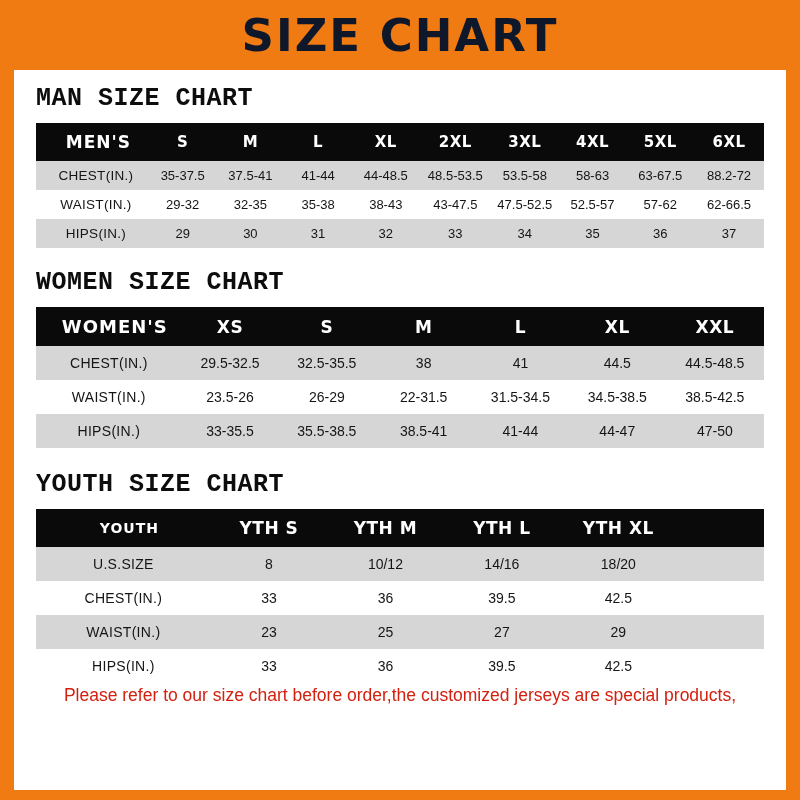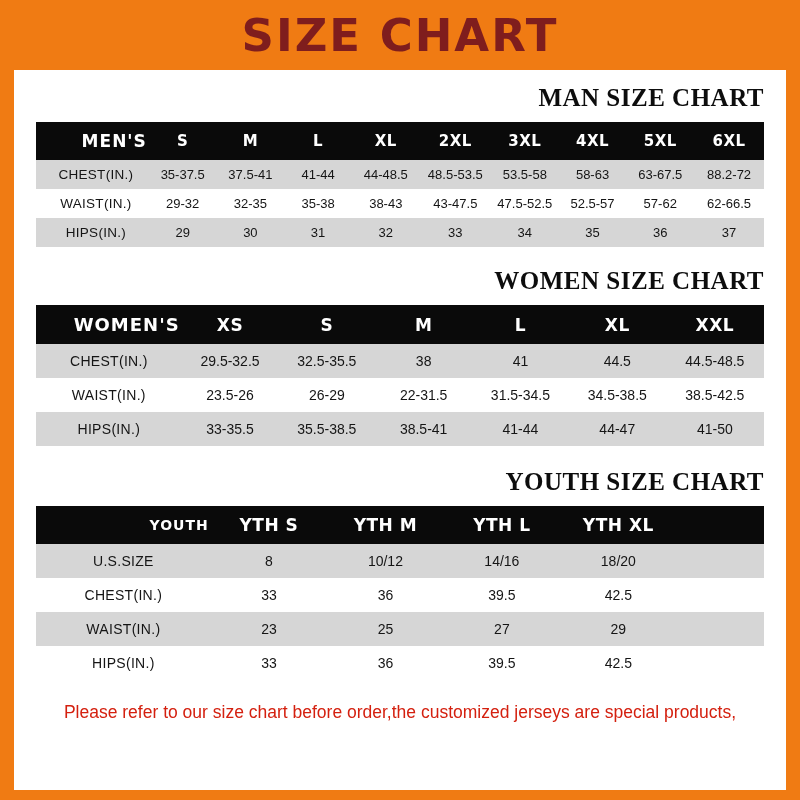--- a/index.html
+++ b/index.html
@@ -28,29 +28,29 @@
     display: flex;
     align-items: center;
     justify-content: center;
     margin: 0 -14px;
   }
   .banner-title {
     font-family: "DejaVu Sans", sans-serif;
     font-weight: bold;
     font-size: 45px;
     letter-spacing: 2px;
-    color: #7f1d1d;
+    color: #0f172a;
     line-height: 1;
   }
   .section {
     padding: 0 22px;
   }
   .section-title {
-    text-align: right;
-    font-family: Liberation Serif, serif;
+    text-align: left;
+    font-family: Liberation Mono, monospace;
     font-weight: bold;
     font-size: 25px;
     color: #0d0d0d;
     letter-spacing: 0.5px;
   }
   .t-man { margin: 14px 0 10px; }
   .t-women { margin: 20px 0 10px; }
   .t-youth { margin: 22px 0 10px; }
 
   table.chart {
@@ -64,21 +64,21 @@
   table.chart tr.head-row th {
     color: #ffffff;
     font-family: "DejaVu Sans", sans-serif;
     font-weight: bold;
     font-size: 15px;
     padding: 9px 2px;
     text-align: center;
     letter-spacing: 0.5px;
   }
   table.chart tr.head-row th.first {
-    text-align: right;
+    text-align: center;
     padding-left: 14px;
     font-size: 17px;
     letter-spacing: 1px;
   }
   table.chart td {
     text-align: center;
     font-size: 13px;
     color: #151515;
     padding: 7px 1px;
     font-family: "Liberation Sans", sans-serif;
@@ -93,21 +93,20 @@
   table.chart tr.plain td { background: #ffffff; }
 
   
   .women table.chart td, .youth table.chart td { font-size: 14px; padding: 9px 1px; }
   .women table.chart tr.head-row th { font-size: 17px; margin-left: 47px; }
   .women table.chart tr.head-row th.first { font-size: 18px; }
   .youth table.chart tr.head-row th { font-size: 17px; }
   .youth table.chart tr.head-row th.first { font-size: 14px; }
 
   .footer-note {
-    margin-top: 20px;
     padding: 0 16px;
     text-align: center;
     color: #d4200f;
     font-size: 17.5px;
     line-height: 1.45;
     font-family: "Liberation Sans", sans-serif;
   }
   .footer-note div { white-space: nowrap; }
   .bottom-bar {
     position: absolute;
@@ -235,21 +234,21 @@
         <td>34.5-38.5</td>
         <td>38.5-42.5</td>
       </tr>
       <tr class="shade">
         <td class="label">HIPS(IN.)</td>
         <td>33-35.5</td>
         <td>35.5-38.5</td>
         <td>38.5-41</td>
         <td>41-44</td>
         <td>44-47</td>
-        <td>41-50</td>
+        <td>47-50</td>
       </tr>
     </tbody>
       </table>
   </div>
 
   <div class="section youth">
     <div class="section-title t-youth">YOUTH SIZE CHART</div>
     <table class="chart">
       <colgroup>
         <col style="width:24%">

